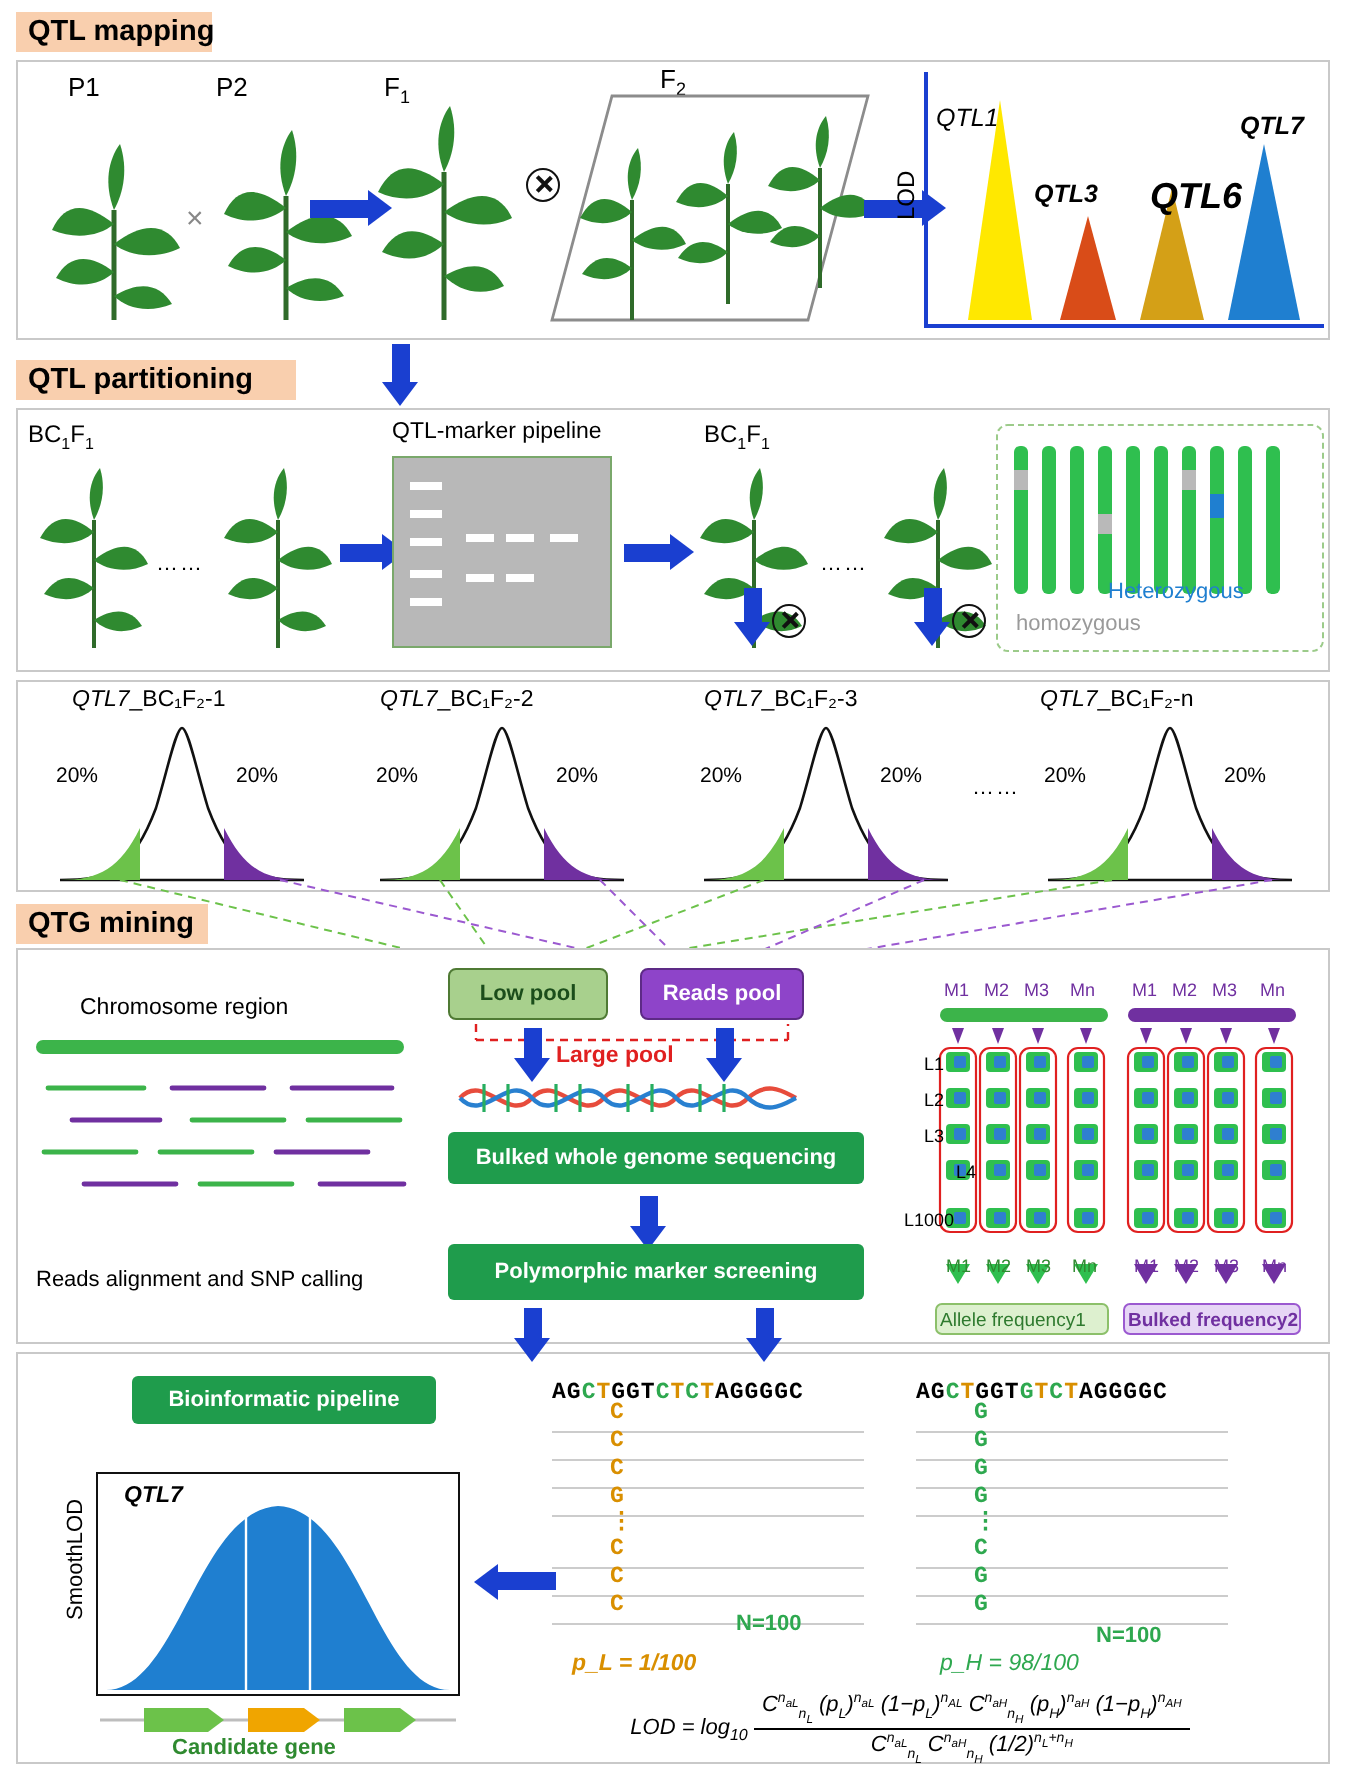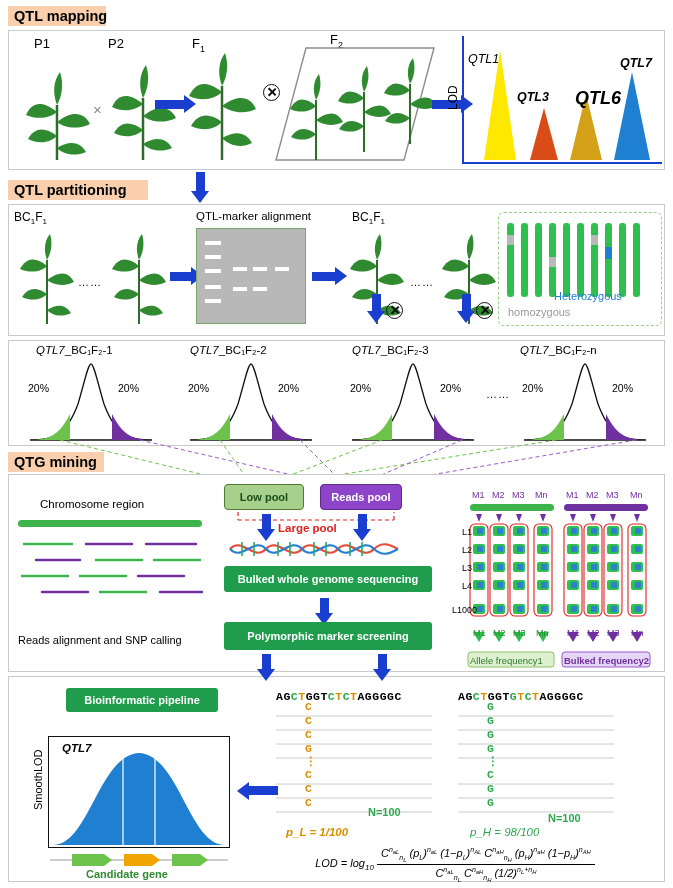--- a/index.html
+++ b/index.html
@@ -133,21 +133,21 @@
   <path d="M29 92 L29 28" stroke="#2f6b2a" stroke-width="2" fill="none"></path>
   <path d="M29 34 C17 24 8 26 2 37 C14 42 24 39 29 34Z" fill="#2f8a30"></path>
   <path d="M29 48 C42 38 51 40 56 50 C46 55 35 53 29 48Z" fill="#2f8a30"></path>
   <path d="M29 62 C18 54 10 56 4 65 C15 70 24 67 29 62Z" fill="#2f8a30"></path>
   <path d="M29 78 C40 71 48 73 53 81 C43 86 34 83 29 78Z" fill="#2f8a30"></path>
   <path d="M29 28 C25 17 27 8 32 2 C35 12 33 21 29 28Z" fill="#2f8a30"></path>
 </svg>
 
 <div class="arrow-r" style="left:170px;top:272px;width:22px;"></div>
 
-<div class="lbl" style="left:196px;top:210px;font-size:11.5px;">QTL-marker alignment</div>
+<div class="lbl" style="left:196px;top:210px;font-size:11.5px;">QTL-marker pipeline</div>
 <div style="position:absolute;left:196px;top:228px;width:110px;height:96px;background:#b8b8b8;border:1.5px solid #7aa86b;box-sizing:border-box;">
   <svg width="107" height="93" viewBox="0 0 107 93">
     <rect x="8" y="12" width="16" height="4" fill="#ffffff"></rect>
     <rect x="8" y="26" width="16" height="4" fill="#ffffff"></rect>
     <rect x="8" y="40" width="16" height="4" fill="#ffffff"></rect>
     <rect x="8" y="56" width="16" height="4" fill="#ffffff"></rect>
     <rect x="8" y="70" width="16" height="4" fill="#ffffff"></rect>
     <rect x="36" y="38" width="14" height="4" fill="#ffffff"></rect>
     <rect x="56" y="38" width="14" height="4" fill="#ffffff"></rect>
     <rect x="78" y="38" width="14" height="4" fill="#ffffff"></rect>
@@ -458,21 +458,21 @@
 <div class="lbl" style="left:512px;top:490px;font-size:9px;color:#7030a0;">M3</div>
 <div class="lbl" style="left:535px;top:490px;font-size:9px;color:#7030a0;">Mn</div>
 <div class="lbl" style="left:566px;top:490px;font-size:9px;color:#7030a0;">M1</div>
 <div class="lbl" style="left:586px;top:490px;font-size:9px;color:#7030a0;">M2</div>
 <div class="lbl" style="left:606px;top:490px;font-size:9px;color:#7030a0;">M3</div>
 <div class="lbl" style="left:630px;top:490px;font-size:9px;color:#7030a0;">Mn</div>
 
 <div class="lbl" style="left:462px;top:527px;font-size:9px;">L1</div>
 <div class="lbl" style="left:462px;top:545px;font-size:9px;">L2</div>
 <div class="lbl" style="left:462px;top:563px;font-size:9px;">L3</div>
-<div class="lbl" style="left:462px;top:581px;font-size:9px;">L4</div>
+<div class="lbl" style="left:478px;top:581px;font-size:9px;">L4</div>
 <div class="lbl" style="left:452px;top:605px;font-size:9px;">L1000</div>
 
 <div class="lbl" style="left:473px;top:628px;font-size:9px;color:#2f8a30;">M1</div>
 <div class="lbl" style="left:493px;top:628px;font-size:9px;color:#2f8a30;">M2</div>
 <div class="lbl" style="left:513px;top:628px;font-size:9px;color:#2f8a30;">M3</div>
 <div class="lbl" style="left:536px;top:628px;font-size:9px;color:#2f8a30;">Mn</div>
 <div class="lbl" style="left:567px;top:628px;font-size:9px;color:#7030a0;">M1</div>
 <div class="lbl" style="left:587px;top:628px;font-size:9px;color:#7030a0;">M2</div>
 <div class="lbl" style="left:607px;top:628px;font-size:9px;color:#7030a0;">M3</div>
 <div class="lbl" style="left:631px;top:628px;font-size:9px;color:#7030a0;">Mn</div>

